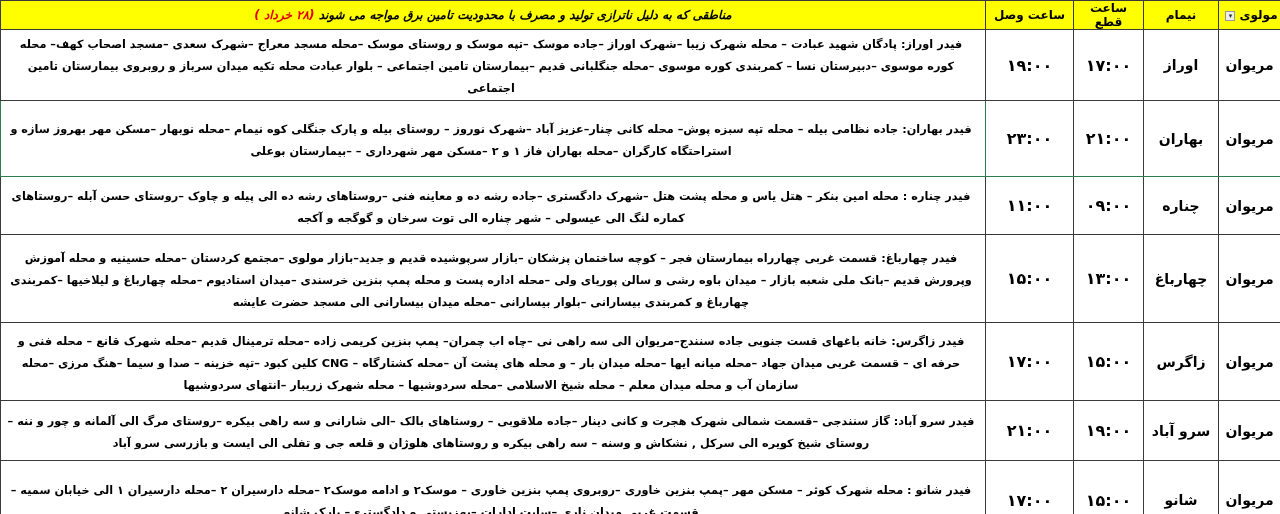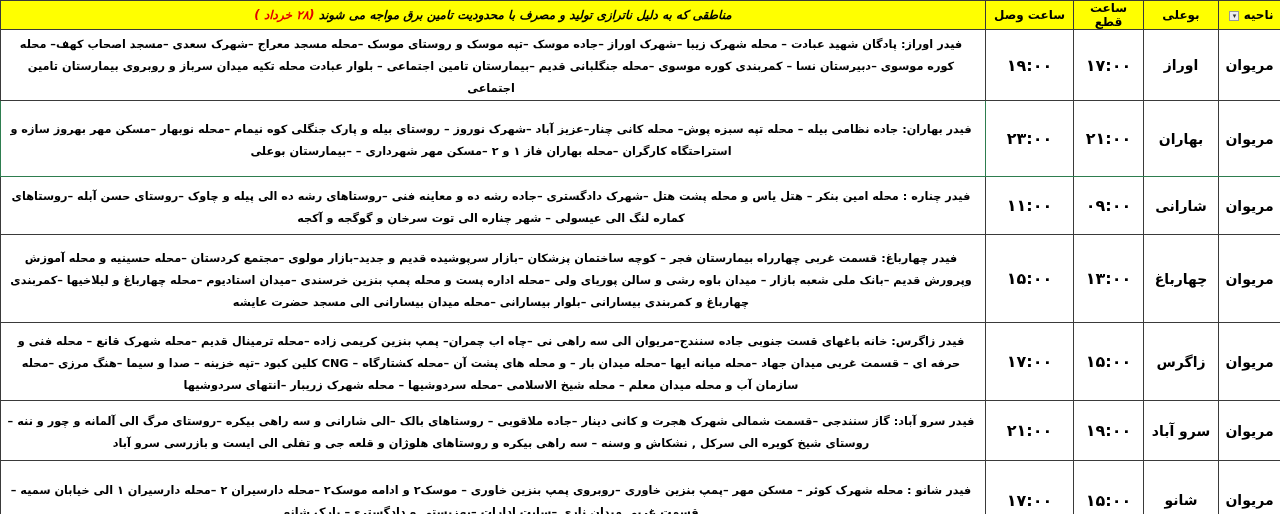--- a/index.html
+++ b/index.html
@@ -62,24 +62,24 @@
     <col style="width:62px">
   </colgroup>
   <thead>
     <tr>
       <th style="direction:rtl;font-style:italic;">
         <span class="title-main">مناطقی که به دلیل ناترازی تولید و مصرف با محدودیت تامین برق مواجه می شوند</span>
         <span class="title-date">(۲۸ خرداد )</span>
       </th>
       <th>ساعت وصل</th>
       <th>ساعت قطع</th>
-      <th>بوعلی</th>
+      <th>نیمام</th>
       <th>
         <span class="hdr-filter">▾</span>
-        <span>ناحیه</span>
+        <span>مولوی</span>
       </th>
     </tr>
   </thead>
   <tbody>
     <tr style="height:57px">
       <td class="desc">فیدر اوراز: پادگان شهید عبادت – محله شهرک زیبا –شهرک اوراز –جاده موسک –تپه موسک و روستای موسک –محله مسجد معراج –شهرک سعدی –مسجد اصحاب کهف– محله کوره موسوی –دبیرستان نسا – کمربندی کوره موسوی –محله جنگلبانی قدیم –بیمارستان تامین اجتماعی – بلوار عبادت محله تکیه میدان سرباز  و روبروی بیمارستان تامین اجتماعی</td>
       <td class="time">۱۹:۰۰</td>
       <td class="time">۱۷:۰۰</td>
       <td class="feeder">اوراز</td>
       <td class="region">مریوان</td>
@@ -88,21 +88,21 @@
       <td class="desc">فیدر بهاران: جاده نظامی بیله – محله تپه سبزه پوش– محله کانی چنار–عزیز آباد –شهرک نوروز – روستای بیله و پارک جنگلی کوه نیمام –محله نوبهار –مسکن مهر بهروز سازه و استراحتگاه کارگران –محله بهاران فاز ۱ و ۲ –مسکن مهر شهرداری – –بیمارستان بوعلی</td>
       <td class="time">۲۳:۰۰</td>
       <td class="time">۲۱:۰۰</td>
       <td class="feeder">بهاران</td>
       <td class="region">مریوان</td>
     </tr>
     <tr style="height:58px">
       <td class="desc">فیدر چناره : محله امین بنکر –  هتل یاس و محله پشت هتل  –شهرک دادگستری –جاده رشه ده و معاینه فنی –روستاهای رشه ده الی پیله و چاوک –روستای حسن آبله –روستاهای کماره لنگ الی عیسولی – شهر چناره الی توت سرخان و گوگجه و آکجه</td>
       <td class="time">۱۱:۰۰</td>
       <td class="time">۰۹:۰۰</td>
-      <td class="feeder">شارانی</td>
+      <td class="feeder">چناره</td>
       <td class="region">مریوان</td>
     </tr>
     <tr style="height:88px">
       <td class="desc">فیدر چهارباغ: قسمت غربی چهارراه بیمارستان فجر  – کوچه ساختمان پزشکان –بازار سرپوشیده  قدیم و جدید–بازار مولوی –مجتمع کردستان –محله حسینیه و محله آموزش وپرورش قدیم –بانک ملی شعبه بازار – میدان باوه رشی و سالن پوریای ولی –محله اداره پست و محله پمپ بنزین خرسندی –میدان استادیوم –محله چهارباغ و لیلاخیها –کمربندی چهارباغ و کمربندی بیسارانی –بلوار بیسارانی –محله میدان بیسارانی الی مسجد حضرت عایشه</td>
       <td class="time">۱۵:۰۰</td>
       <td class="time">۱۳:۰۰</td>
       <td class="feeder">چهارباغ</td>
       <td class="region">مریوان</td>
     </tr>
     <tr style="height:78px">

